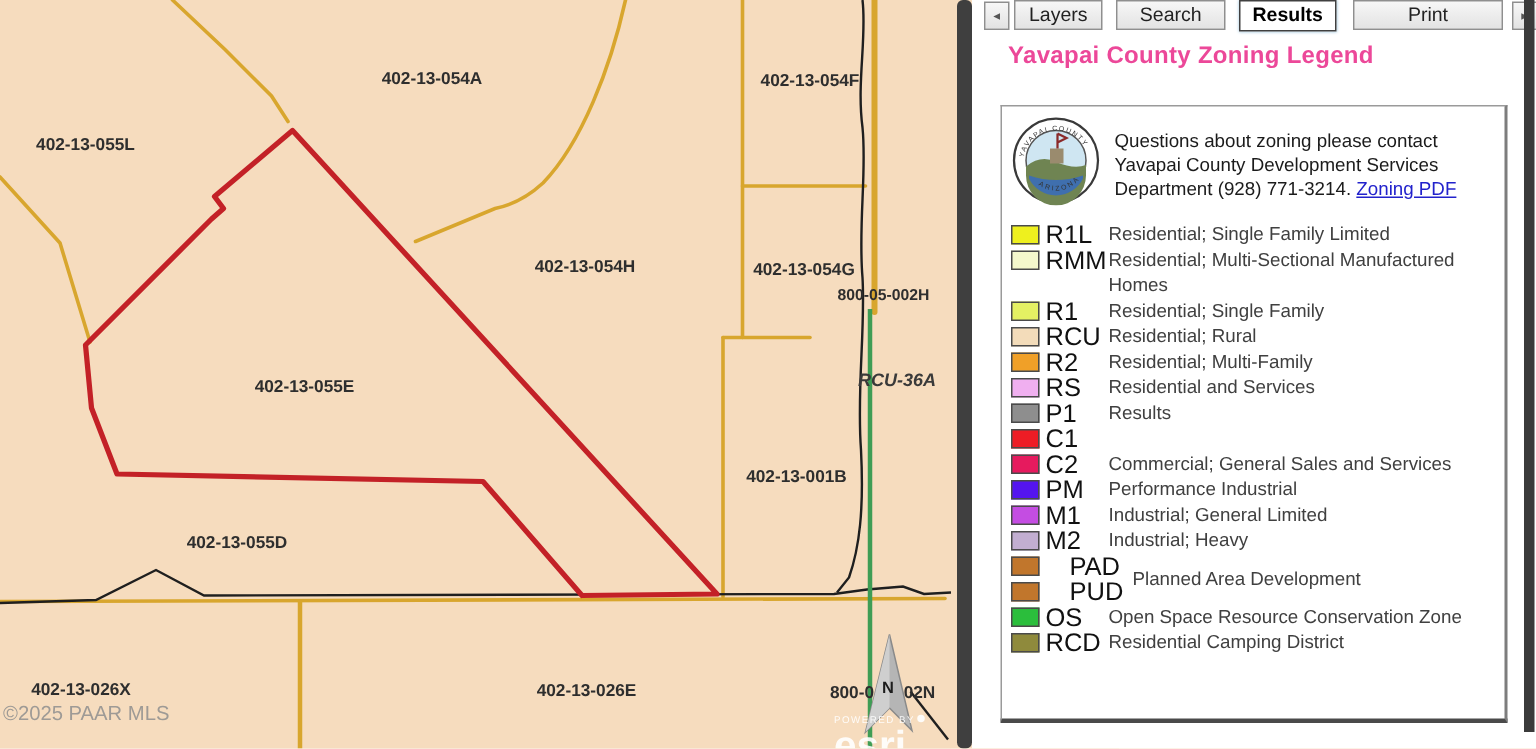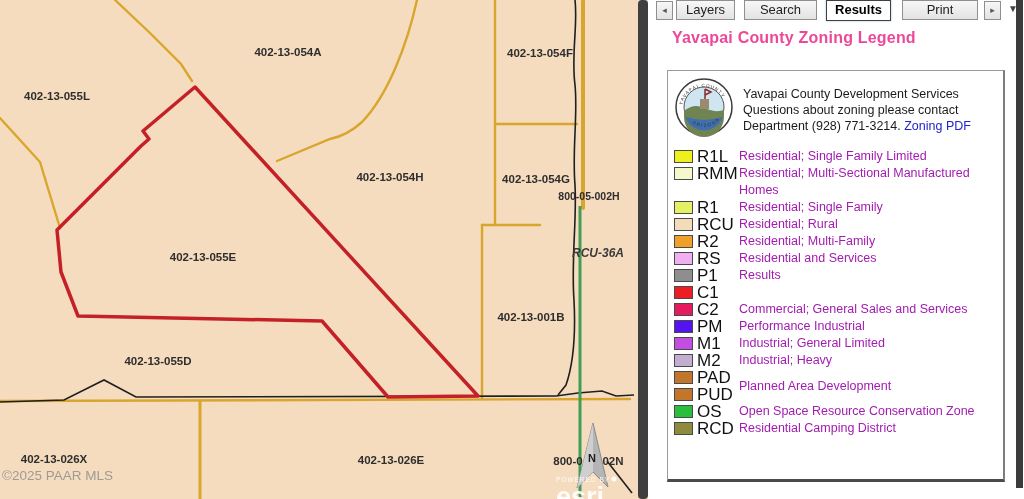--- a/index.html
+++ b/index.html
@@ -40,29 +40,29 @@
     letter-spacing:.2px;
   }
   
   #legend-box{
     position:absolute;left:19px;top:70px;width:338px;height:412px;box-sizing:border-box;
     background:#fff;border:1px solid #9a9a9a;border-right:2px solid #7d7d7d;
     border-bottom:3px solid #4a4a4a;padding:6px 8px 0 6px;overflow:hidden;
   }
   #contact-row{display:flex;align-items:flex-start;}
   #contact-text{margin-left:9px;margin-top:9px;font-size:12.5px;line-height:16px;color:#1b1b1b;}
-  #contact-text a{color:#2222cc;cursor:pointer;}
+  #contact-text a{color:#2222cc;text-decoration:underline;cursor:pointer;}
   #legend-rows{margin-top:11px;}
   .lrow{display:flex;align-items:flex-start;line-height:17px;}
   .swatch{flex:0 0 19px;height:13px;margin-top:2px;border:1px solid #4a4a4a;box-sizing:border-box;}
   .lcode{flex:0 0 42px;margin-left:4px;font-size:17px;color:#111;}
-  .ldesc{flex:1;font-size:12.5px;color:#a21caf;}
+  .ldesc{flex:1;font-size:12.5px;color:#404040;}
   .padpud{display:flex;align-items:center;}
   .padpud .codes{flex:0 0 65px;}
-  .padpud .codes .lrow{line-height:17px;}
+  .padpud .codes .lrow{line-height:17px;gap:16px;}
 </style>
 </head>
 <body>
 
 <div id="map-wrap">
   <svg width="634" height="499" viewBox="0 0 634 499" xmlns="http://www.w3.org/2000/svg">
     <rect x="0" y="0" width="634" height="499" fill="#f6dcbe"></rect>
 
     <g fill="none" stroke-width="2.4" stroke-linecap="round" stroke="#d8a62e">
       <path d="M115,0 L150,33 L181,64 L192,81"></path>
@@ -125,21 +125,21 @@
 
   <div id="tabbar">
     <div class="navbtn">◂</div>
     <div style="width:3px"></div>
     <div class="tab" style="width:59px">Layers</div>
     <div style="width:9px"></div>
     <div class="tab" style="width:73px">Search</div>
     <div style="width:9px"></div>
     <div class="tab active" style="width:65px">Results</div>
     <div style="width:11px"></div>
-    <div class="tab" style="width:76px">Print</div>
+    <div class="tab" style="width:100px">Print</div>
     <div style="width:6px"></div>
     <div class="navbtn">▸</div>
     <div style="width:5px"></div>
     <div class="caret">▼</div>
   </div>
 
   <div id="panel-title">Yavapai County Zoning Legend</div>
 
   <div id="legend-box">
 
@@ -157,22 +157,22 @@
         <rect x="26" y="22" width="9" height="10" fill="#9a8b6e"></rect>
         <path d="M31,12 L31,22 M31,12 L37,15 L31,18" stroke="#8a2a2a" stroke-width="1.5" fill="none"></path>
         <text font-size="4.6" letter-spacing="1" fill="#333">
           <textPath href="#arcTop" startOffset="6%">YAVAPAI COUNTY</textPath>
         </text>
         <text font-size="4.6" letter-spacing="1.5" fill="#333">
           <textPath href="#arcBot" startOffset="30%">ARIZONA</textPath>
         </text>
       </svg>
       <div id="contact-text">
+        <div>Questions about zoning please contact</div>
         <div>Yavapai County Development Services</div>
-        <div>Questions about zoning please contact</div>
         <div><span>Department (928) 771-3214.</span>
           <a>Zoning PDF</a></div>
       </div>
     </div>
 
     <div id="legend-rows">
       <div class="lrow">
         <div class="swatch" style="background-color: rgb(238, 240, 30);"></div>
         <div class="lcode">R1L</div>
         <div class="ldesc">Residential; Single Family Limited</div>

